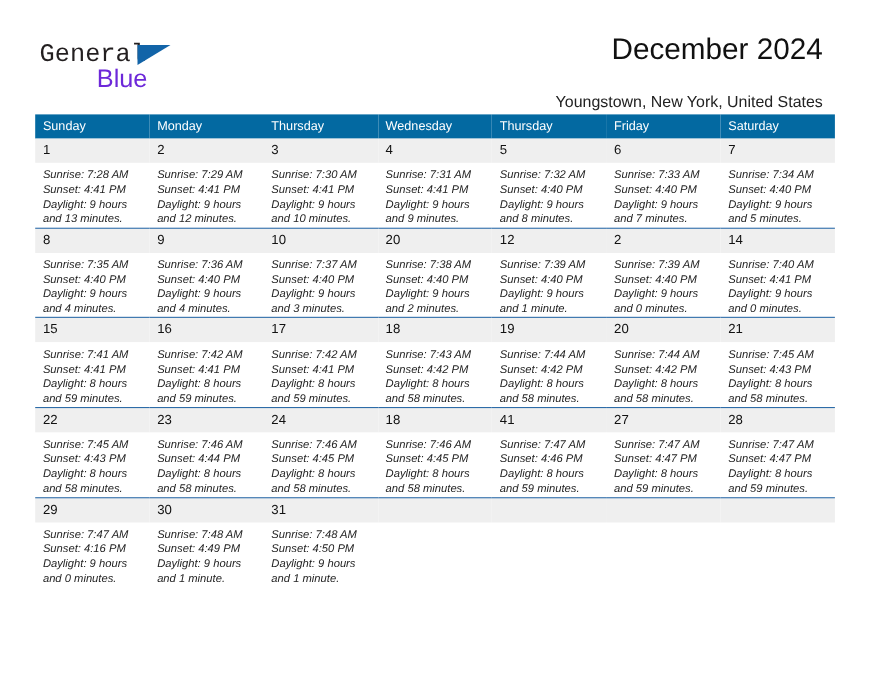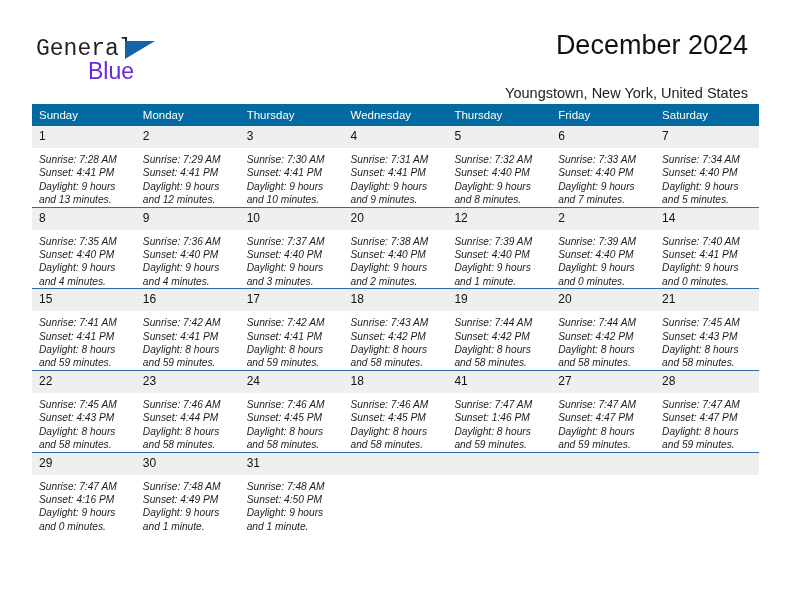--- a/index.html
+++ b/index.html
@@ -396,21 +396,21 @@
               <div>Sunrise: 7:46 AM</div>
               <div>Sunset: 4:45 PM</div>
               <div>Daylight: 8 hours</div>
               <div>and 58 minutes.</div>
             </div>
           </td>
           <td>
             <div class="daynum">41</div>
             <div class="details">
               <div>Sunrise: 7:47 AM</div>
-              <div>Sunset: 1:46 PM</div>
+              <div>Sunset: 4:46 PM</div>
               <div>Daylight: 8 hours</div>
               <div>and 59 minutes.</div>
             </div>
           </td>
           <td>
             <div class="daynum">27</div>
             <div class="details">
               <div>Sunrise: 7:47 AM</div>
               <div>Sunset: 4:47 PM</div>
               <div>Daylight: 8 hours</div>

